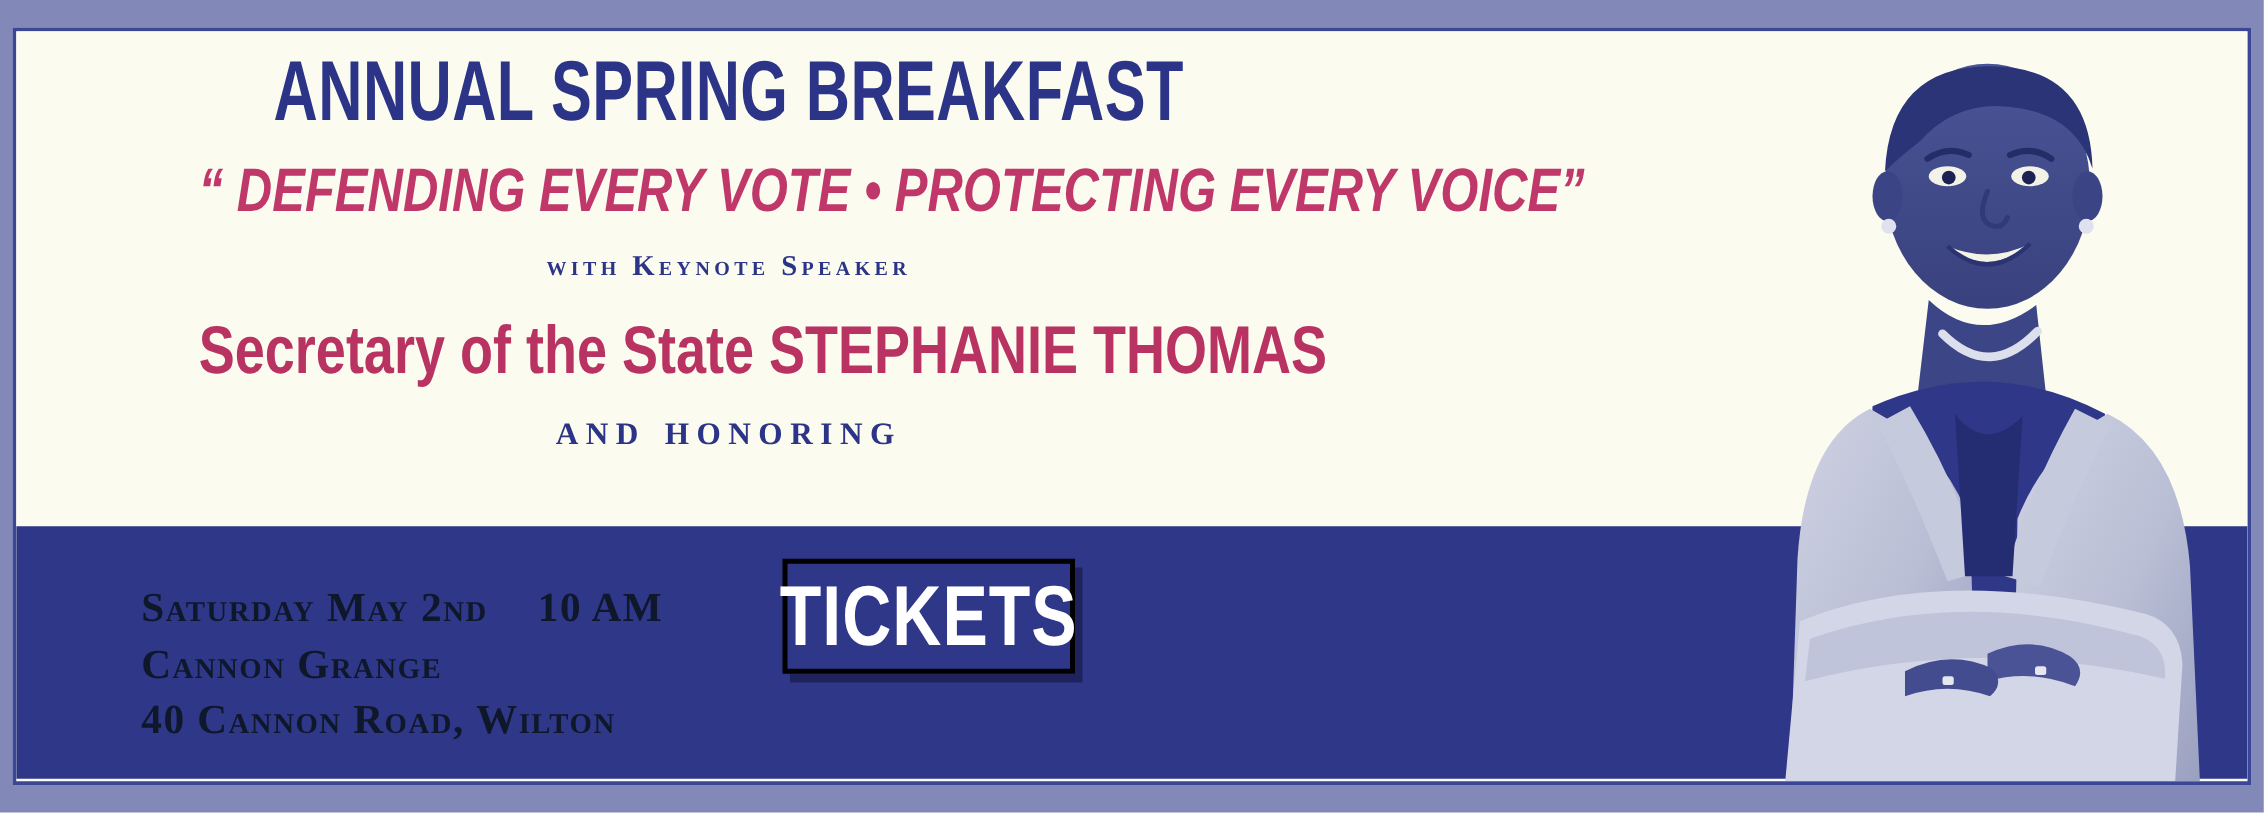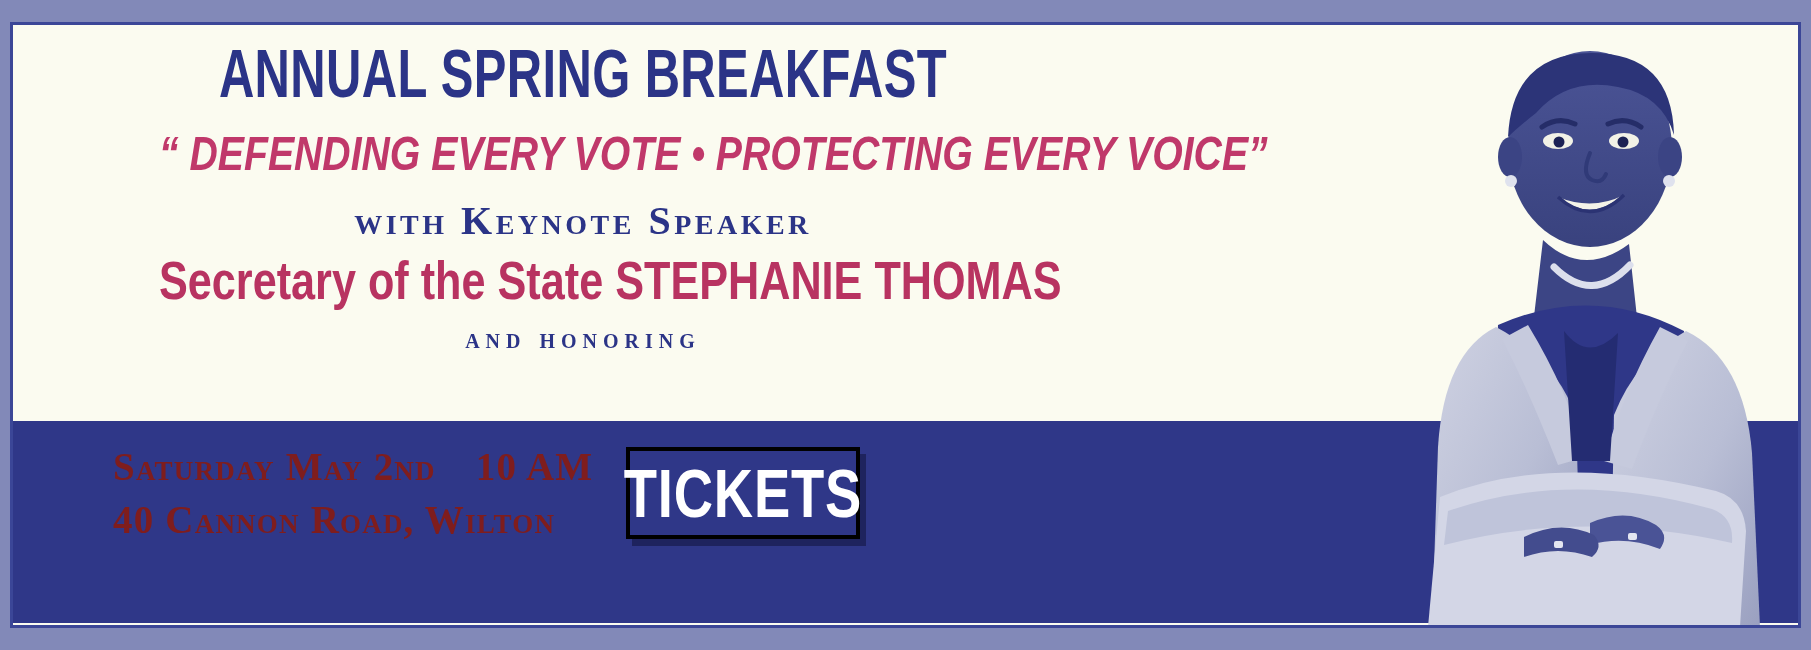--- a/index.html
+++ b/index.html
@@ -92,21 +92,21 @@
   
   .keynote-label {
     position: absolute;
     left: 40px;
     top: 176px;
     width: 1060px;
     text-align: center;
     color: #2b3487;
     font-family: "Liberation Serif", serif;
     font-weight: 700;
-    font-size: 40px;
+    font-size: 23px;
     font-variant: small-caps;
     letter-spacing: 3.5px;
     line-height: 1;
     white-space: nowrap;
   }
 
   
   .speaker-name {
     position: absolute;
     left: 40px;
@@ -126,21 +126,21 @@
   
   .honoring-label {
     position: absolute;
     left: 40px;
     top: 300px;
     width: 1060px;
     text-align: center;
     color: #2b3487;
     font-family: "Liberation Serif", serif;
     font-weight: 700;
-    font-size: 28px;
+    font-size: 36px;
     font-variant: small-caps;
     letter-spacing: 6px;
     line-height: 1;
     white-space: nowrap;
   }
 
   
   .honorees {
     position: absolute;
     left: 30px;
@@ -181,25 +181,25 @@
     font-style: italic;
     font-size: 33px;
     color: #c0386a;
     padding: 0 14px;
   }
 
   
   .event-details {
     position: absolute;
     left: 100px;
-    top: 416px;
-    color: #7f1d1d;
-    font-family: "Liberation Serif", serif;
-    font-weight: 700;
-    font-size: 39px;
+    top: 440px;
+    color: #0f172a;
+    font-family: "Liberation Serif", serif;
+    font-weight: 700;
+    font-size: 33px;
     font-variant: small-caps;
     letter-spacing: 1.2px;
     line-height: 1.35;
     white-space: nowrap;
   }
   .event-line { display: block; }
   .event-time { padding-left: 40px; }
 
   
   .tickets-wrap {
@@ -341,20 +341,21 @@
 
     <div class="keynote-label">with Keynote Speaker</div>
 
     <div class="speaker-name">Secretary of the State STEPHANIE THOMAS</div>
 
     <div class="honoring-label">and honoring</div>
 
 
     <div class="event-details">
       <span class="event-line"><span>Saturday May 2nd</span><span class="event-time">10 AM</span></span>
+      <span class="event-line">Cannon Grange</span>
       <span class="event-line">40 Cannon Road, Wilton</span>
     </div>
 
     <div class="tickets-wrap">
       <div class="tickets-shadow"></div>
       <div class="tickets-box">
         <span class="tickets-label">TICKETS</span>
       </div>
     </div>
 

